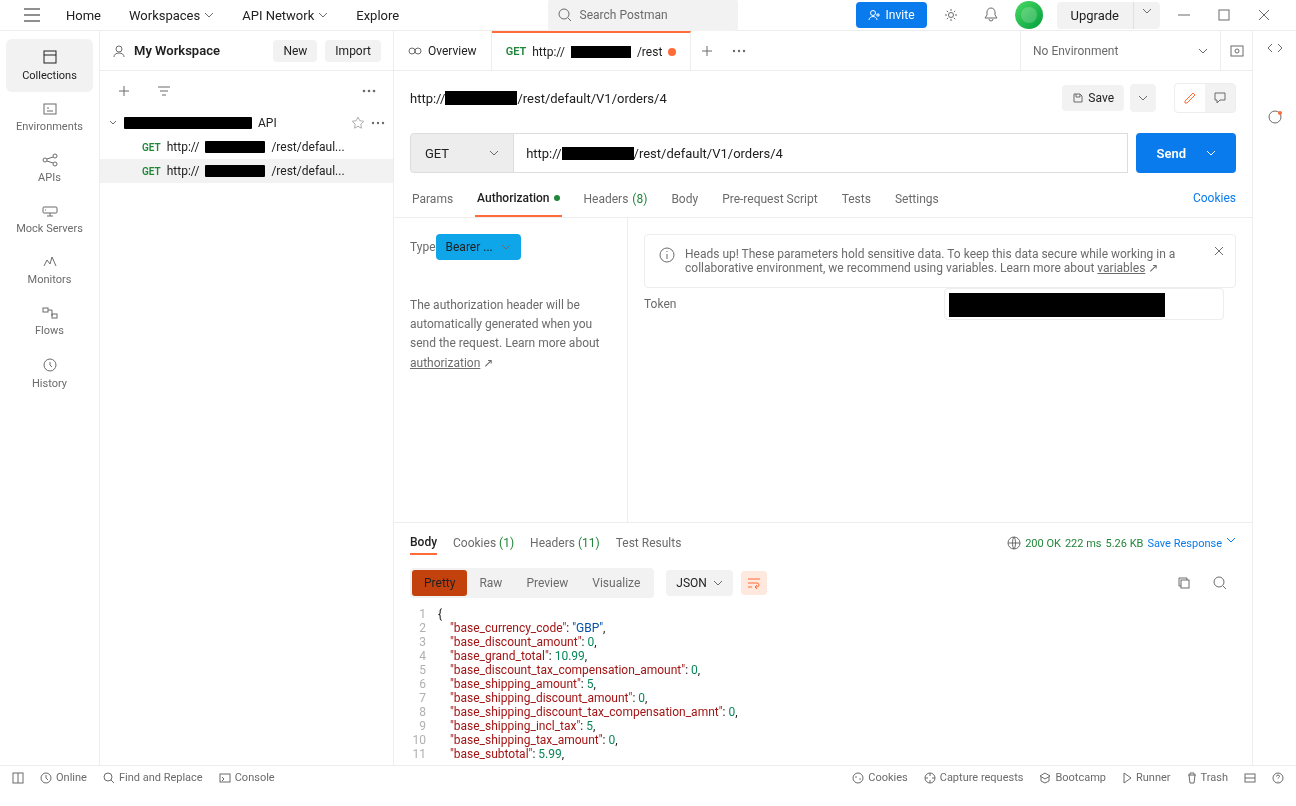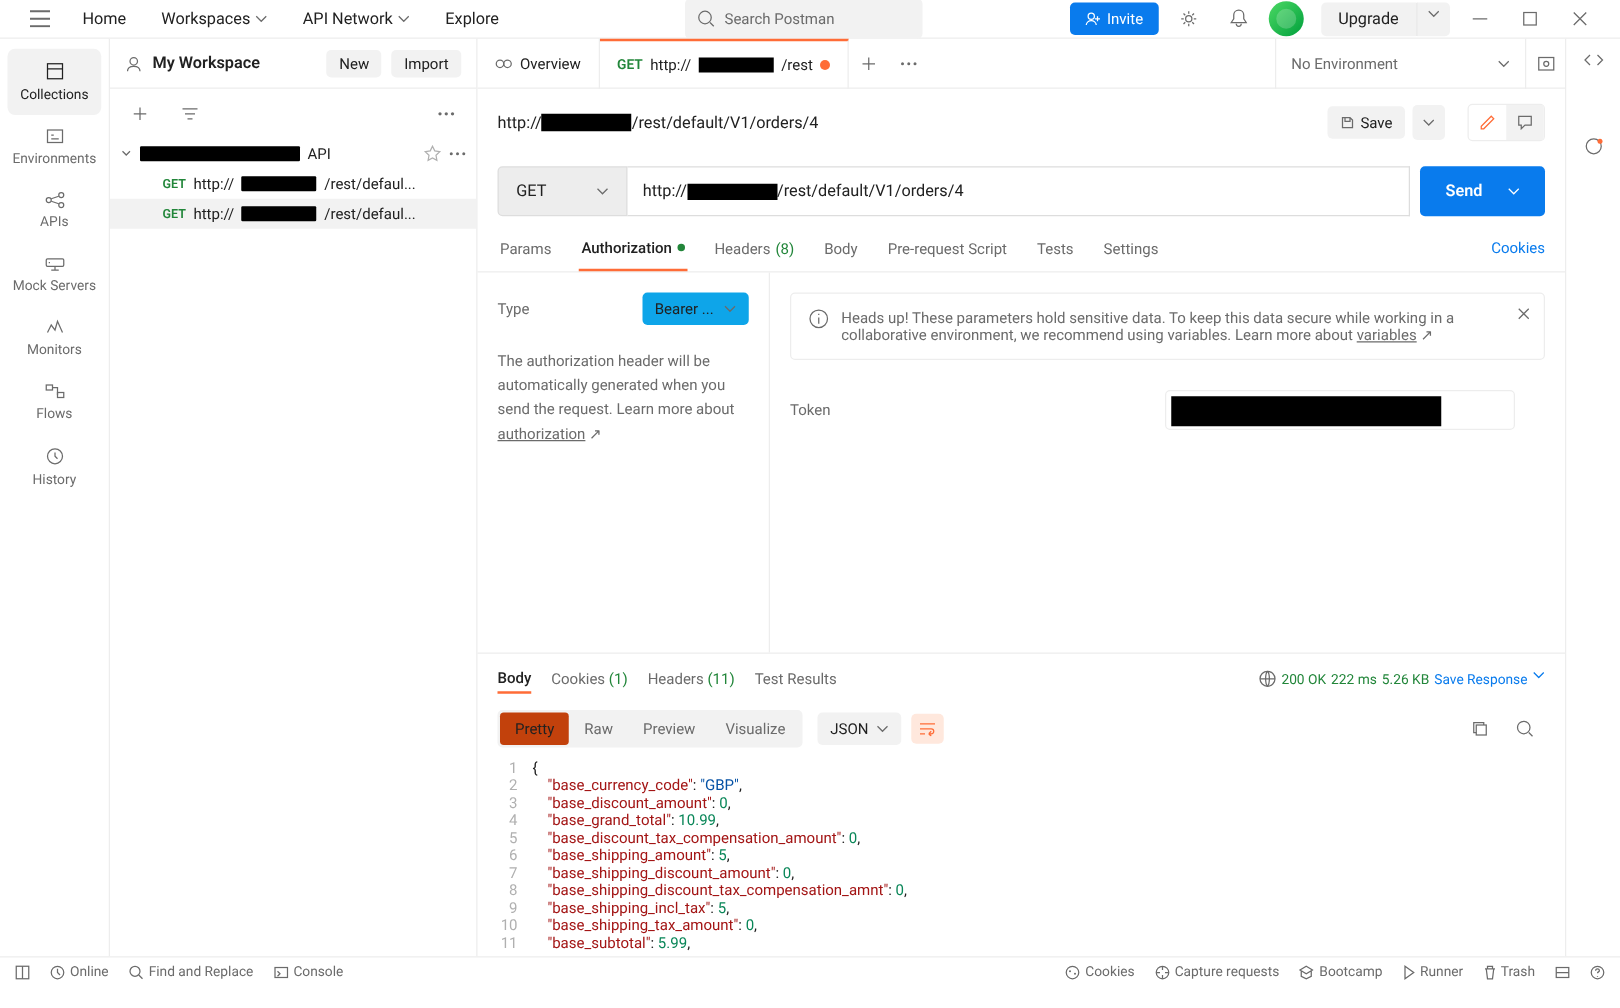--- a/index.html
+++ b/index.html
@@ -7,21 +7,21 @@
 .topbar{height:31px;display:flex;align-items:center;padding:0 16px;border-bottom:1px solid #ededed;gap:8px}
 .hamburger{width:16px;cursor:pointer}
 .nav-item{padding:6px 10px;font-size:13px;color:#212121;cursor:pointer;display:flex;align-items:center;gap:4px}
 .search-box{flex:0 0 190px;height:32px;background:#f2f2f2;border-radius:4px;display:flex;align-items:center;padding:0 10px;gap:8px;color:#6b6b6b;margin-left:auto;margin-right:110px}
 .invite-btn{background:#097bed;color:#fff;padding:6px 12px;border-radius:4px;display:flex;align-items:center;gap:6px;font-size:12px;cursor:pointer}
 .icon-btn{width:32px;height:32px;display:flex;align-items:center;justify-content:center;cursor:pointer;color:#6b6b6b}
 .upgrade-btn{background:#f2f2f2;padding:6px 14px;border-radius:4px 0 0 4px;color:#212121;font-size:13px;cursor:pointer}
 .upgrade-caret{background:#f2f2f2;padding:6px 8px;border-radius:0 4px 4px 0;border-left:1px solid #e0e0e0;cursor:pointer}
 .avatar{width:28px;height:28px;border-radius:50%;background:linear-gradient(135deg,#4cd964,#009f3c);display:flex;align-items:center;justify-content:center}
 .main-area{display:flex;height:calc(100% - 48px - 24px)}
-.left-rail{width:88px;border-right:1px solid #ededed;display:flex;flex-direction:column;padding-top:8px}
+.left-rail{width:100px;border-right:1px solid #ededed;display:flex;flex-direction:column;padding-top:8px}
 .rail-item{display:flex;flex-direction:column;align-items:center;padding:10px 4px;gap:4px;font-size:11px;color:#6b6b6b;cursor:pointer}
 .rail-item.active{background:#f2f2f2;color:#212121;border-radius:6px;margin:0 6px}
 .sidebar{width:294px;border-right:1px solid #ededed;display:flex;flex-direction:column}
 .ws-header{height:40px;display:flex;align-items:center;padding:0 12px;gap:8px;border-bottom:1px solid #ededed}
 .ws-title{font-size:13px;font-weight:600;flex:1}
 .ws-btn{background:#f2f2f2;padding:4px 10px;border-radius:4px;font-size:12px;cursor:pointer}
 .sb-tools{height:40px;display:flex;align-items:center;padding:0 8px;gap:8px}
 .tree{flex:1;overflow:auto;font-size:12px}
 .tree-row{display:flex;align-items:center;padding:5px 8px;gap:6px;cursor:pointer}
 .tree-row.hover{background:#f2f2f2}
@@ -42,26 +42,26 @@
 .url-input{flex:1;height:40px;border:1px solid #ddd;border-left:none;padding:0 12px;display:flex;align-items:center;font-size:13px}
 .url-input .blk{background:#000;height:13px;width:72px}
 .send-btn{background:#097bed;color:#fff;height:40px;padding:0 20px;border-radius:4px;display:flex;align-items:center;gap:20px;margin-left:8px;font-size:13px;font-weight:600;cursor:pointer}
 .req-tabs{display:flex;padding:0 16px;border-bottom:1px solid #ededed;gap:20px}
 .req-tab{padding:10px 2px;font-size:12px;color:#6b6b6b;cursor:pointer;display:flex;align-items:center;gap:4px}
 .req-tab.active{color:#212121;border-bottom:2px solid #ff6c37;font-weight:500}
 .green-dot{width:6px;height:6px;background:#22863a;border-radius:50%}
 .cookies-link{margin-left:auto;color:#097bed;padding:10px 0;cursor:pointer;font-size:12px}
 .auth-pane{display:flex;flex:1;min-height:0}
 .auth-left{width:234px;border-right:1px solid #ededed;padding:16px}
-.auth-left .row{display:flex;align-items:center;justify-content:space-between;margin-bottom:20px}
+.auth-left .row{display:flex;align-items:center;margin-bottom:36px}
 .type-sel{background:#0ea5e9;padding:6px 10px;border-radius:4px;display:flex;align-items:center;gap:8px;font-size:12px;cursor:pointer}
 .auth-desc{font-size:12px;color:#6b6b6b;line-height:1.6}
 .auth-desc a{color:#6b6b6b;text-decoration:underline}
 .auth-right{flex:1;padding:16px}
-.info-box{border:1px solid #ededed;border-radius:4px;padding:12px 14px;display:flex;gap:10px;font-size:12px;color:#6b6b6b;position:relative;margin-bottom:24px}
+.info-box{border:1px solid #ededed;border-radius:4px;padding:12px 14px;display:flex;gap:10px;font-size:12px;color:#6b6b6b;position:relative;}
 .info-box a{color:#6b6b6b;text-decoration:underline}
 .token-row{display:flex;align-items:center;gap:40px}
 .token-input{width:280px;height:32px;background:#fff;border:1px solid #ededed;border-radius:4px;padding:4px}
 .token-input .blk{background:#000;height:24px;width:216px}
 .resp-section{border-top:1px solid #ededed}
 .resp-tabs{display:flex;padding:8px 16px;align-items:center;gap:16px}
 .resp-tab{font-size:12px;color:#6b6b6b;cursor:pointer;padding:4px 0}
 .resp-tab.active{color:#212121;border-bottom:2px solid #ff6c37;font-weight:500}
 .resp-tab .cnt{color:#22863a}
 .resp-stat{margin-left:auto;display:flex;align-items:center;gap:4px;font-size:11px;color:#22863a}

